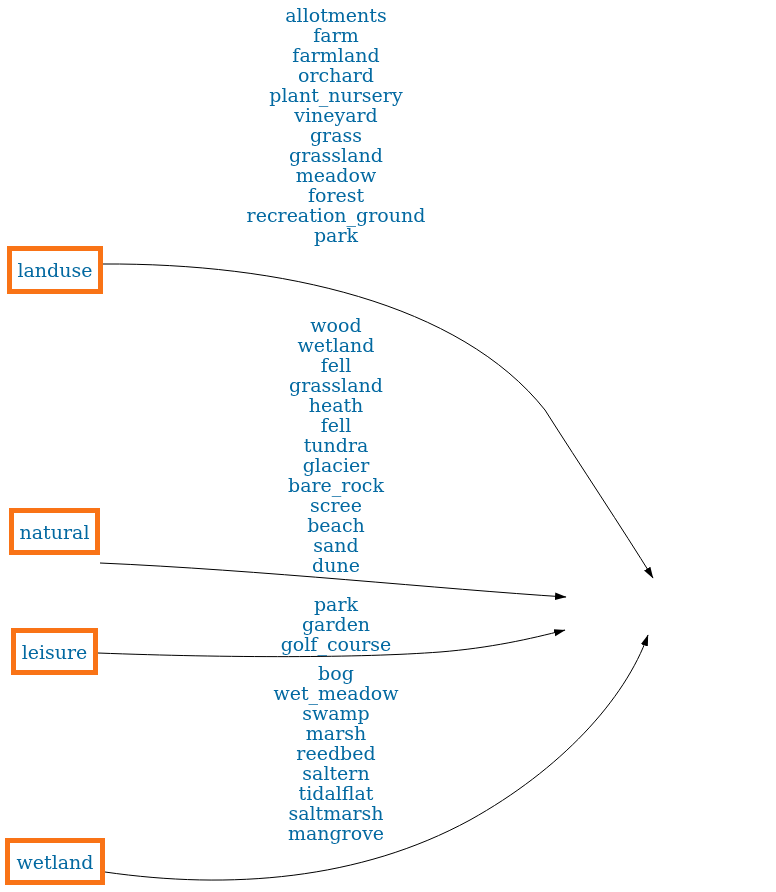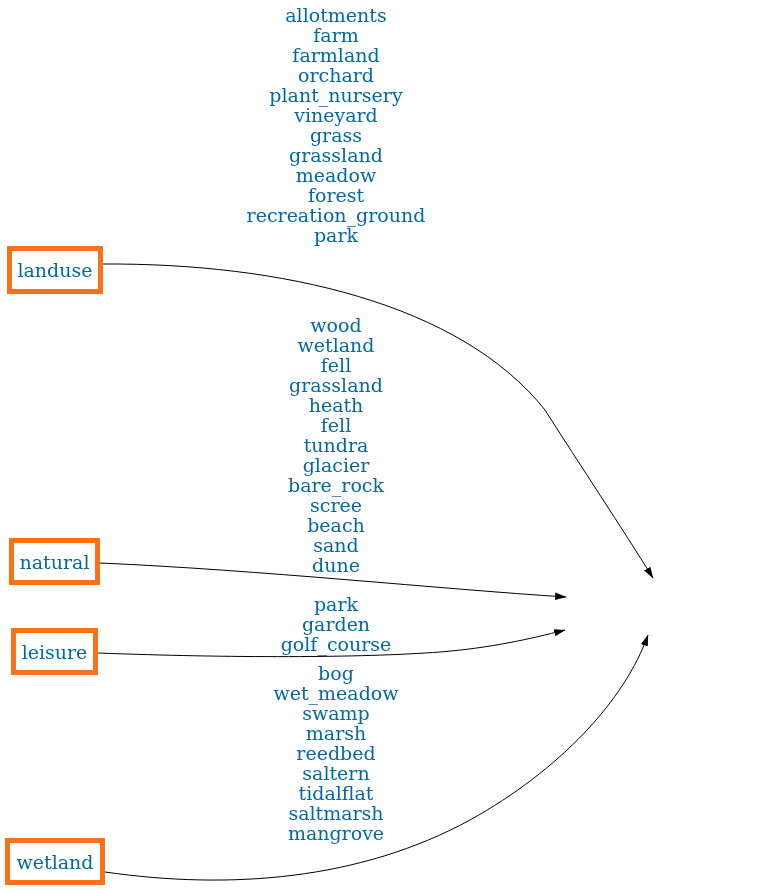--- a/index.html
+++ b/index.html
@@ -34,21 +34,21 @@
     border: 5px solid #f97316;
     background: #ffffff;
     display: flex;
     align-items: center;
     justify-content: center;
     font-size: 19px;
     line-height: 20px;
     white-space: nowrap;
   }
   .node-landuse   { left: 7px;   top: 246px; width: 96px;  height: 48px; }
-  .node-natural   { left: 9px;   top: 538px; width: 91px;  height: 47px; }
+  .node-natural   { left: 9px;   top: 508px; width: 91px;  height: 47px; }
   .node-leisure   { left: 11px;  top: 628px; width: 87px;  height: 47px; }
   .node-wetland   { left: 5px;   top: 838px; width: 100px; height: 47px; }
   .node-landcover { left: 570px; top: 583px; width: 201px; height: 47px; }
   .edge-label {
     position: absolute;
     left: 186px;
     width: 300px;
     text-align: center;
     font-size: 19px;
     line-height: 20px;

